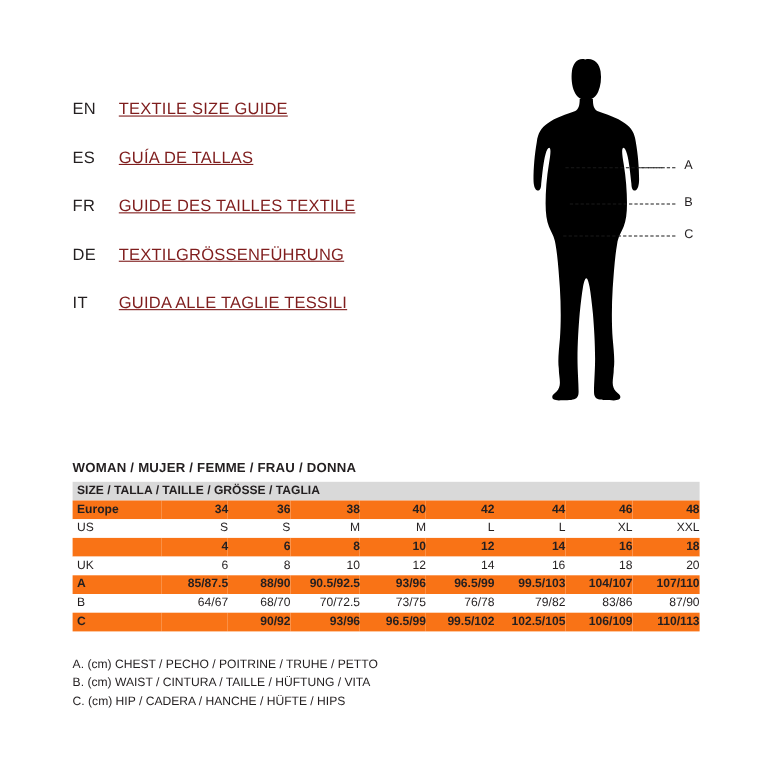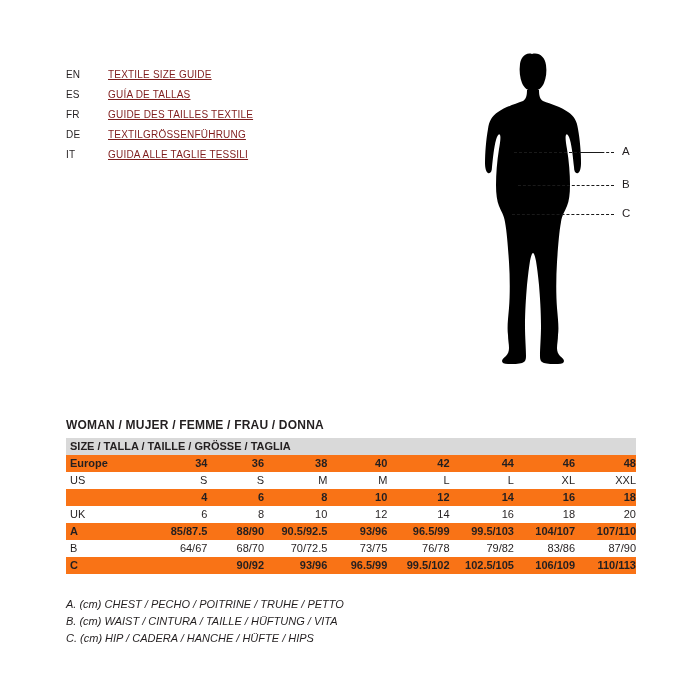--- a/index.html
+++ b/index.html
@@ -23,24 +23,25 @@
 
   
   .lang-block {
     position: absolute;
     left: 66px;
     top: 64px;
     width: 320px;
   }
   .lang-row {
     display: flex;
-    align-items: center;
+    align-items: flex-end;
     height: 20px;
-    font-size: 10px;
+    font-size: 15px;
     letter-spacing: 0.2px;
+    margin-top: 24px;
   }
   .lang-code {
     width: 42px;
     flex: 0 0 42px;
     color: #231f20;
   }
   .lang-text {
     color: #7f1d1d;
     text-decoration: underline;
   }
@@ -111,21 +112,20 @@
   
   .legend {
     position: absolute;
     left: 66px;
     top: 596px;
     font-size: 11px;
     line-height: 17px;
   }
   .legend div {
     height: 17px;
-    font-style: italic;
   }
 </style>
 </head>
 <body>
 
 <div id="page">
 
   <div class="lang-block">
     <div class="lang-row">
       <span class="lang-code">EN</span>

